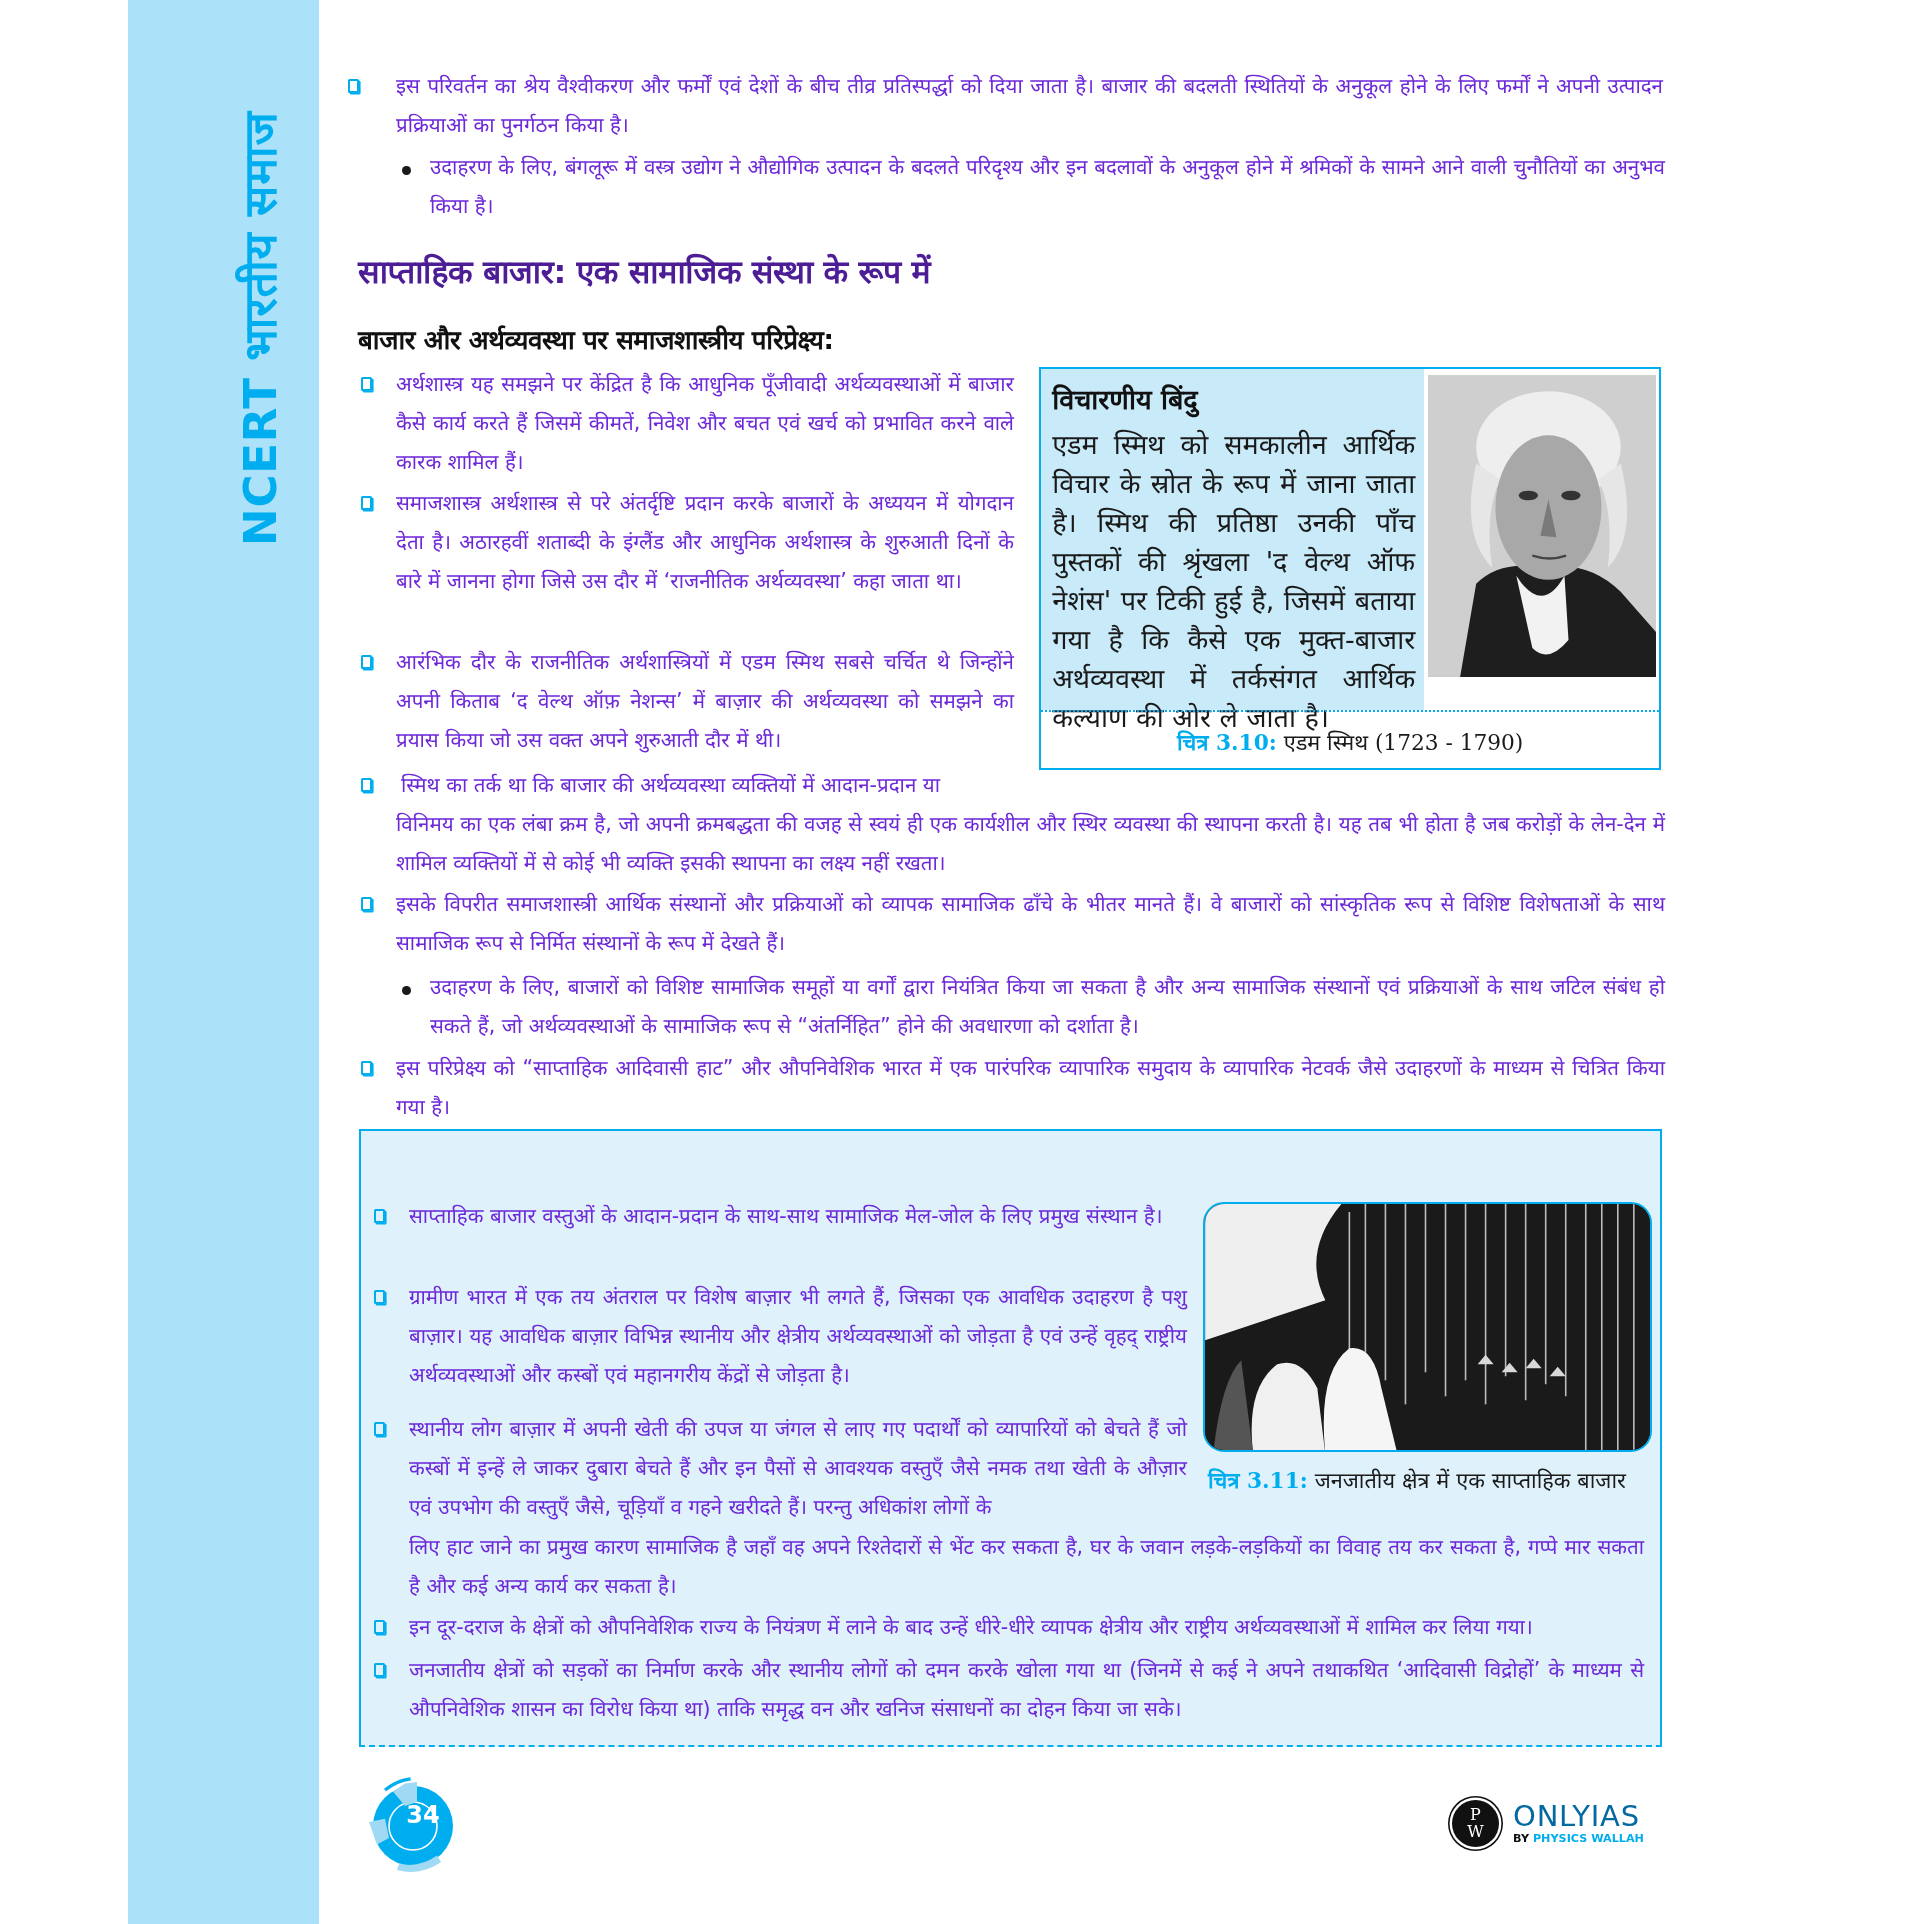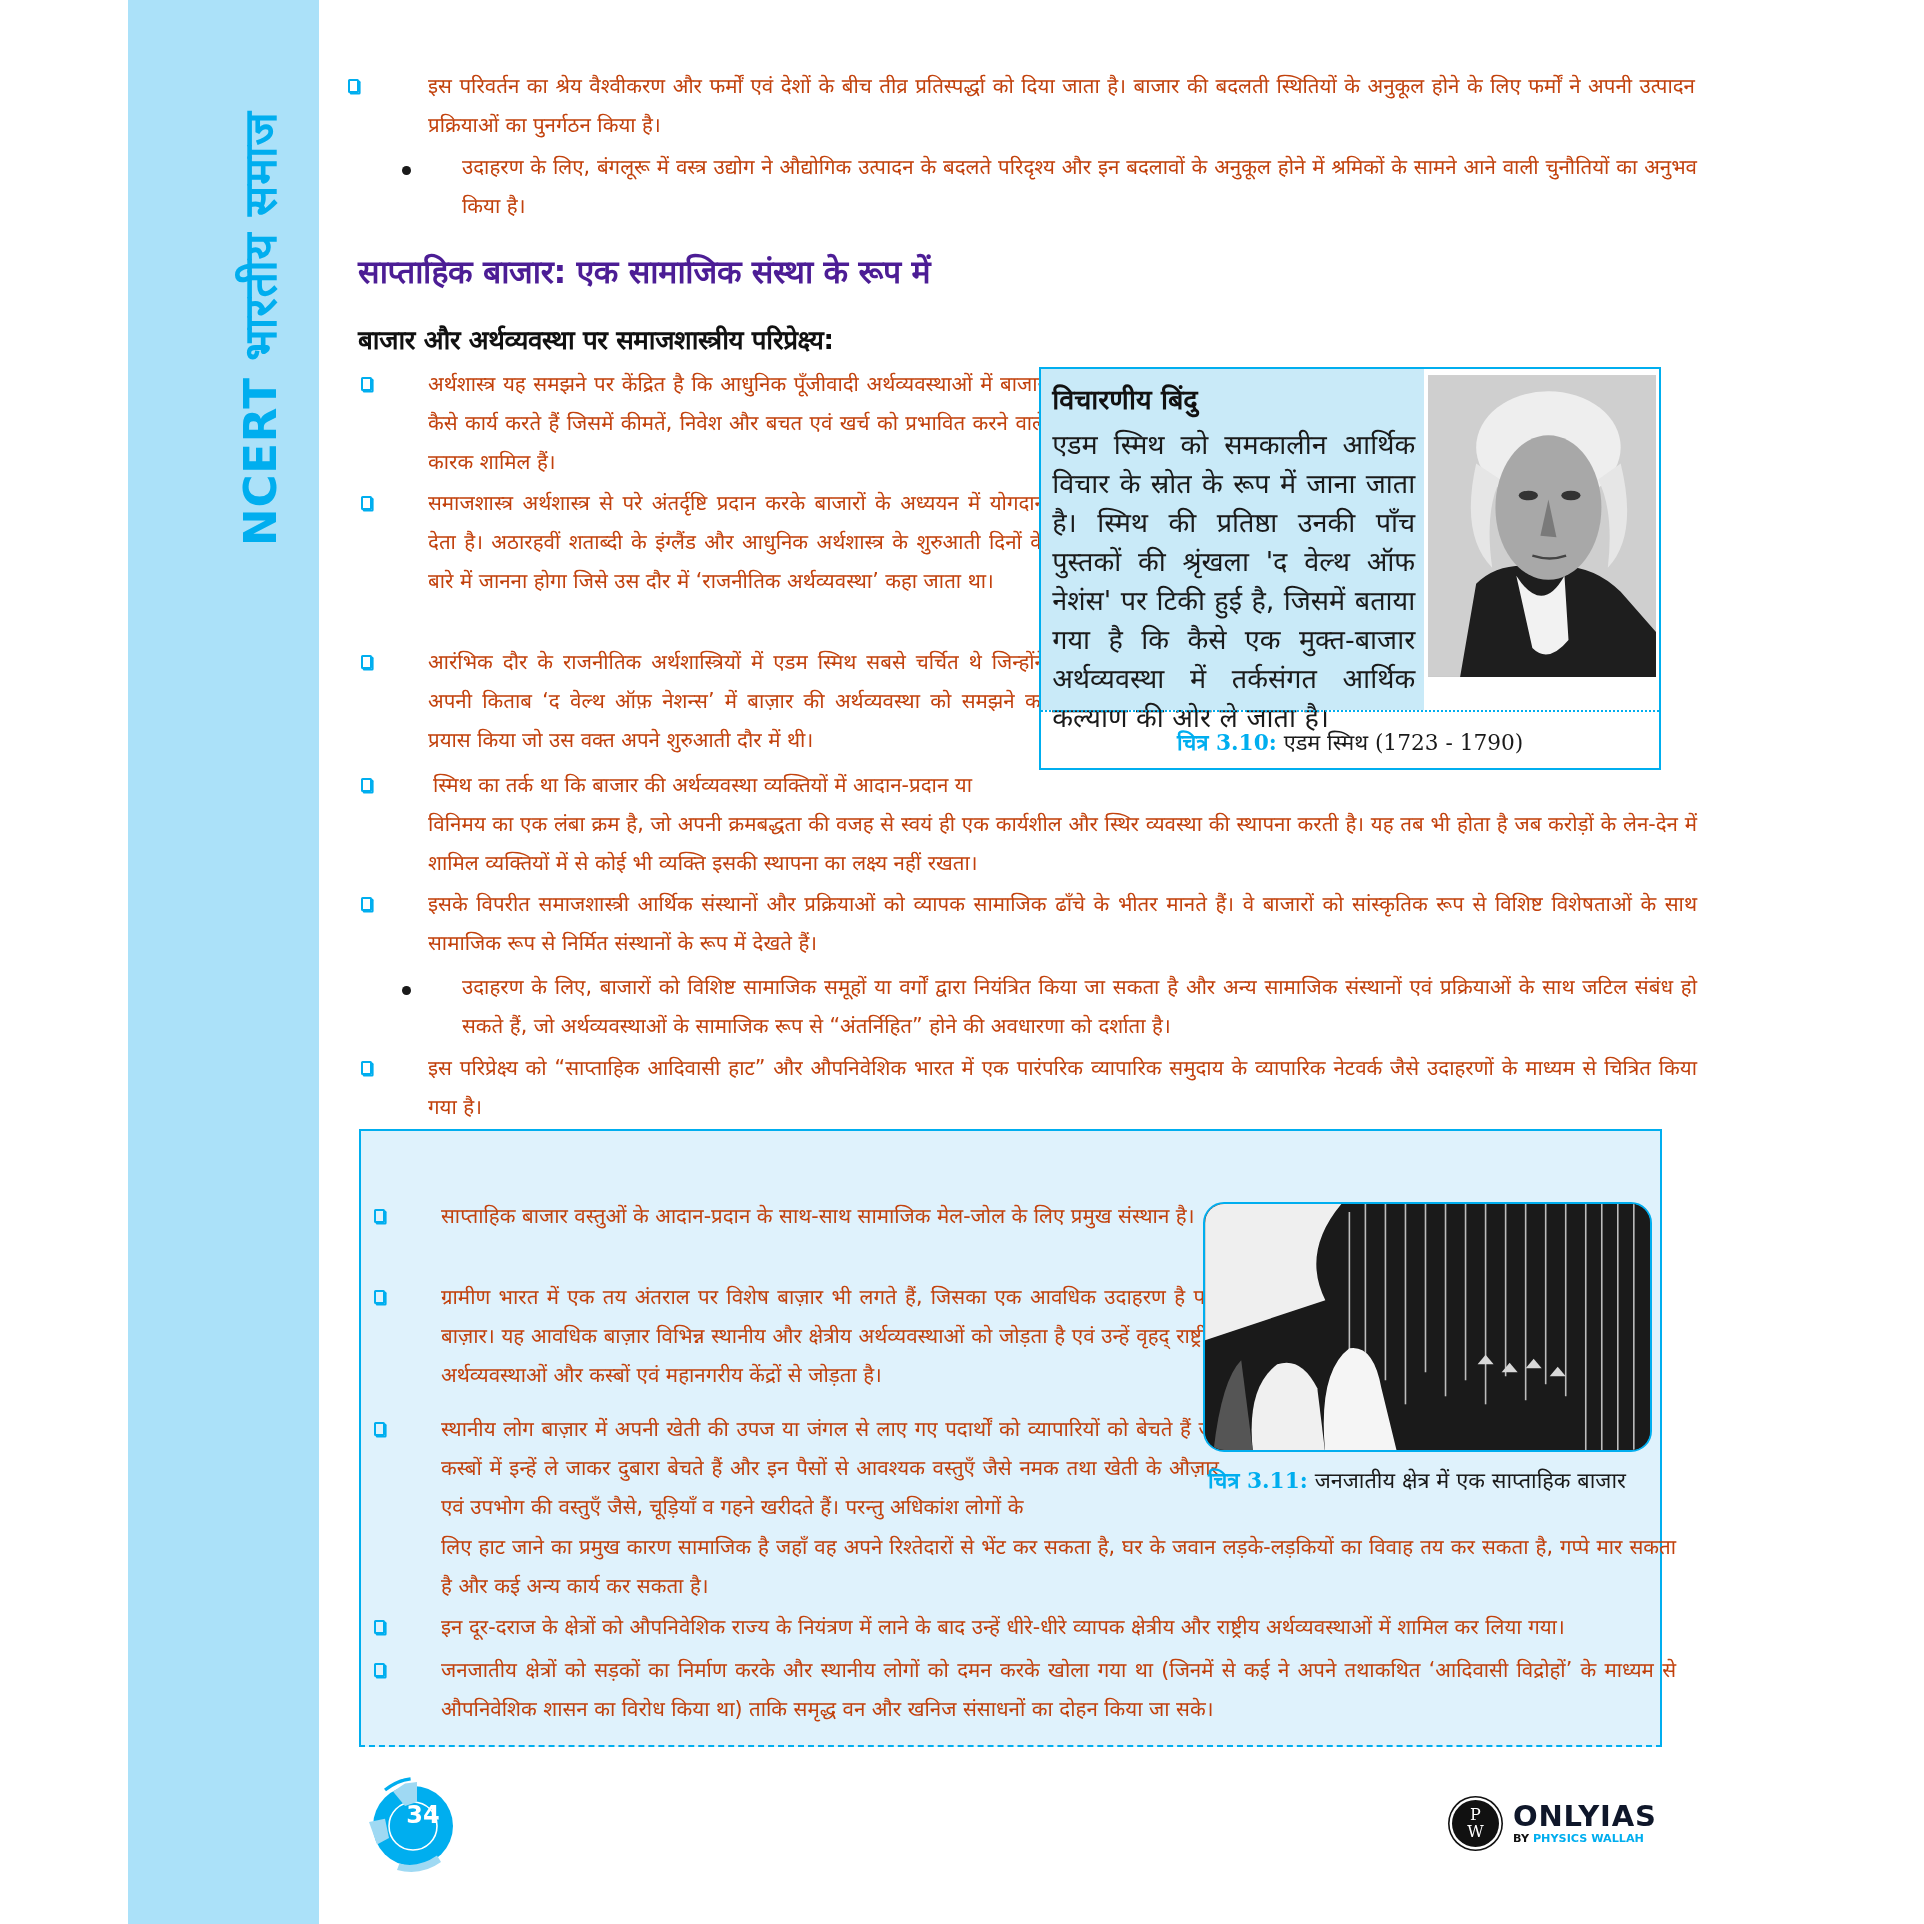--- a/index.html
+++ b/index.html
@@ -12,21 +12,21 @@
   }
   .sidebar-title {
     position: absolute; left: 255px; top: 74px; width: 0; height: 0;
   }
   .sidebar-title span {
     position: absolute; transform: rotate(-90deg); transform-origin: left top;
     top: 472px; left: -27px; white-space: nowrap;
     font-family: "DejaVu Sans", sans-serif; font-weight: bold; font-size: 45px; color: #00aeef;
     letter-spacing: 0.8px;
   }
-  .para { position: absolute; font-size: 20.5px; line-height: 39px; color: #c2410c; text-align: justify; margin-left: 32px; }
+  .para { position: absolute; font-size: 20.5px; line-height: 39px; color: #6d28d9; text-align: justify; }
   .sq {
     position: absolute; width: 11.2px; height: 13.6px; border: 2.4px solid #00aeef; border-radius: 1.6px; box-sizing: border-box;
     box-shadow: 1.6px 1.6px 0 #00aeef;
   }
   .dot { position: absolute; width: 8.8px; height: 8.8px; background: #1a1a1a; border-radius: 50%; }
   .h-blue { position: absolute; font-size: 32px; font-weight: bold; color: #4c1d95; letter-spacing: -0.4px; }
   .h-black { position: absolute; font-size: 26px; font-weight: bold; color: #111; letter-spacing: -0.4px; }
 
   .smith-box {
     position: absolute; left: 1039px; top: 367px; width: 622px; height: 403px;
@@ -64,21 +64,21 @@
     font-size: 24px; font-weight: bold; color: #ffffff;
   }
   .brand { position: absolute; left: 1452px; top: 1797px; width: 241px; height: 56px; }
   .brand-circle {
     position: absolute; left: 0; top: 3.2px; width: 47px; height: 47px; border-radius: 50%; background: #111;
     box-shadow: 0 0 0 2.4px #fff, 0 0 0 4px #111;
     color: #fff; font-family: "DejaVu Serif", serif; font-size: 16px; line-height: 16px; text-align: center;
   }
   .brand-circle span { display: block; padding-top: 6.4px; }
   .brand-name {
-    position: absolute; left: 61px; top: 1.6px; font-size: 29px; font-weight: bold; color: #0f172a; letter-spacing: 0.8px;
+    position: absolute; left: 61px; top: 1.6px; font-size: 29px; font-weight: normal; color: #0369a1; letter-spacing: 0.8px;
   }
   .brand-sub { position: absolute; left: 61px; top: 35px; font-size: 11.2px; font-weight: bold; white-space: nowrap; }
   .brand-sub .by { color: #111; }
   .brand-sub .pw { color: #00aeef; }
 </style>
 </head>
 <body>
 
 <div class="sidebar"></div>
 <div class="sidebar-title">

